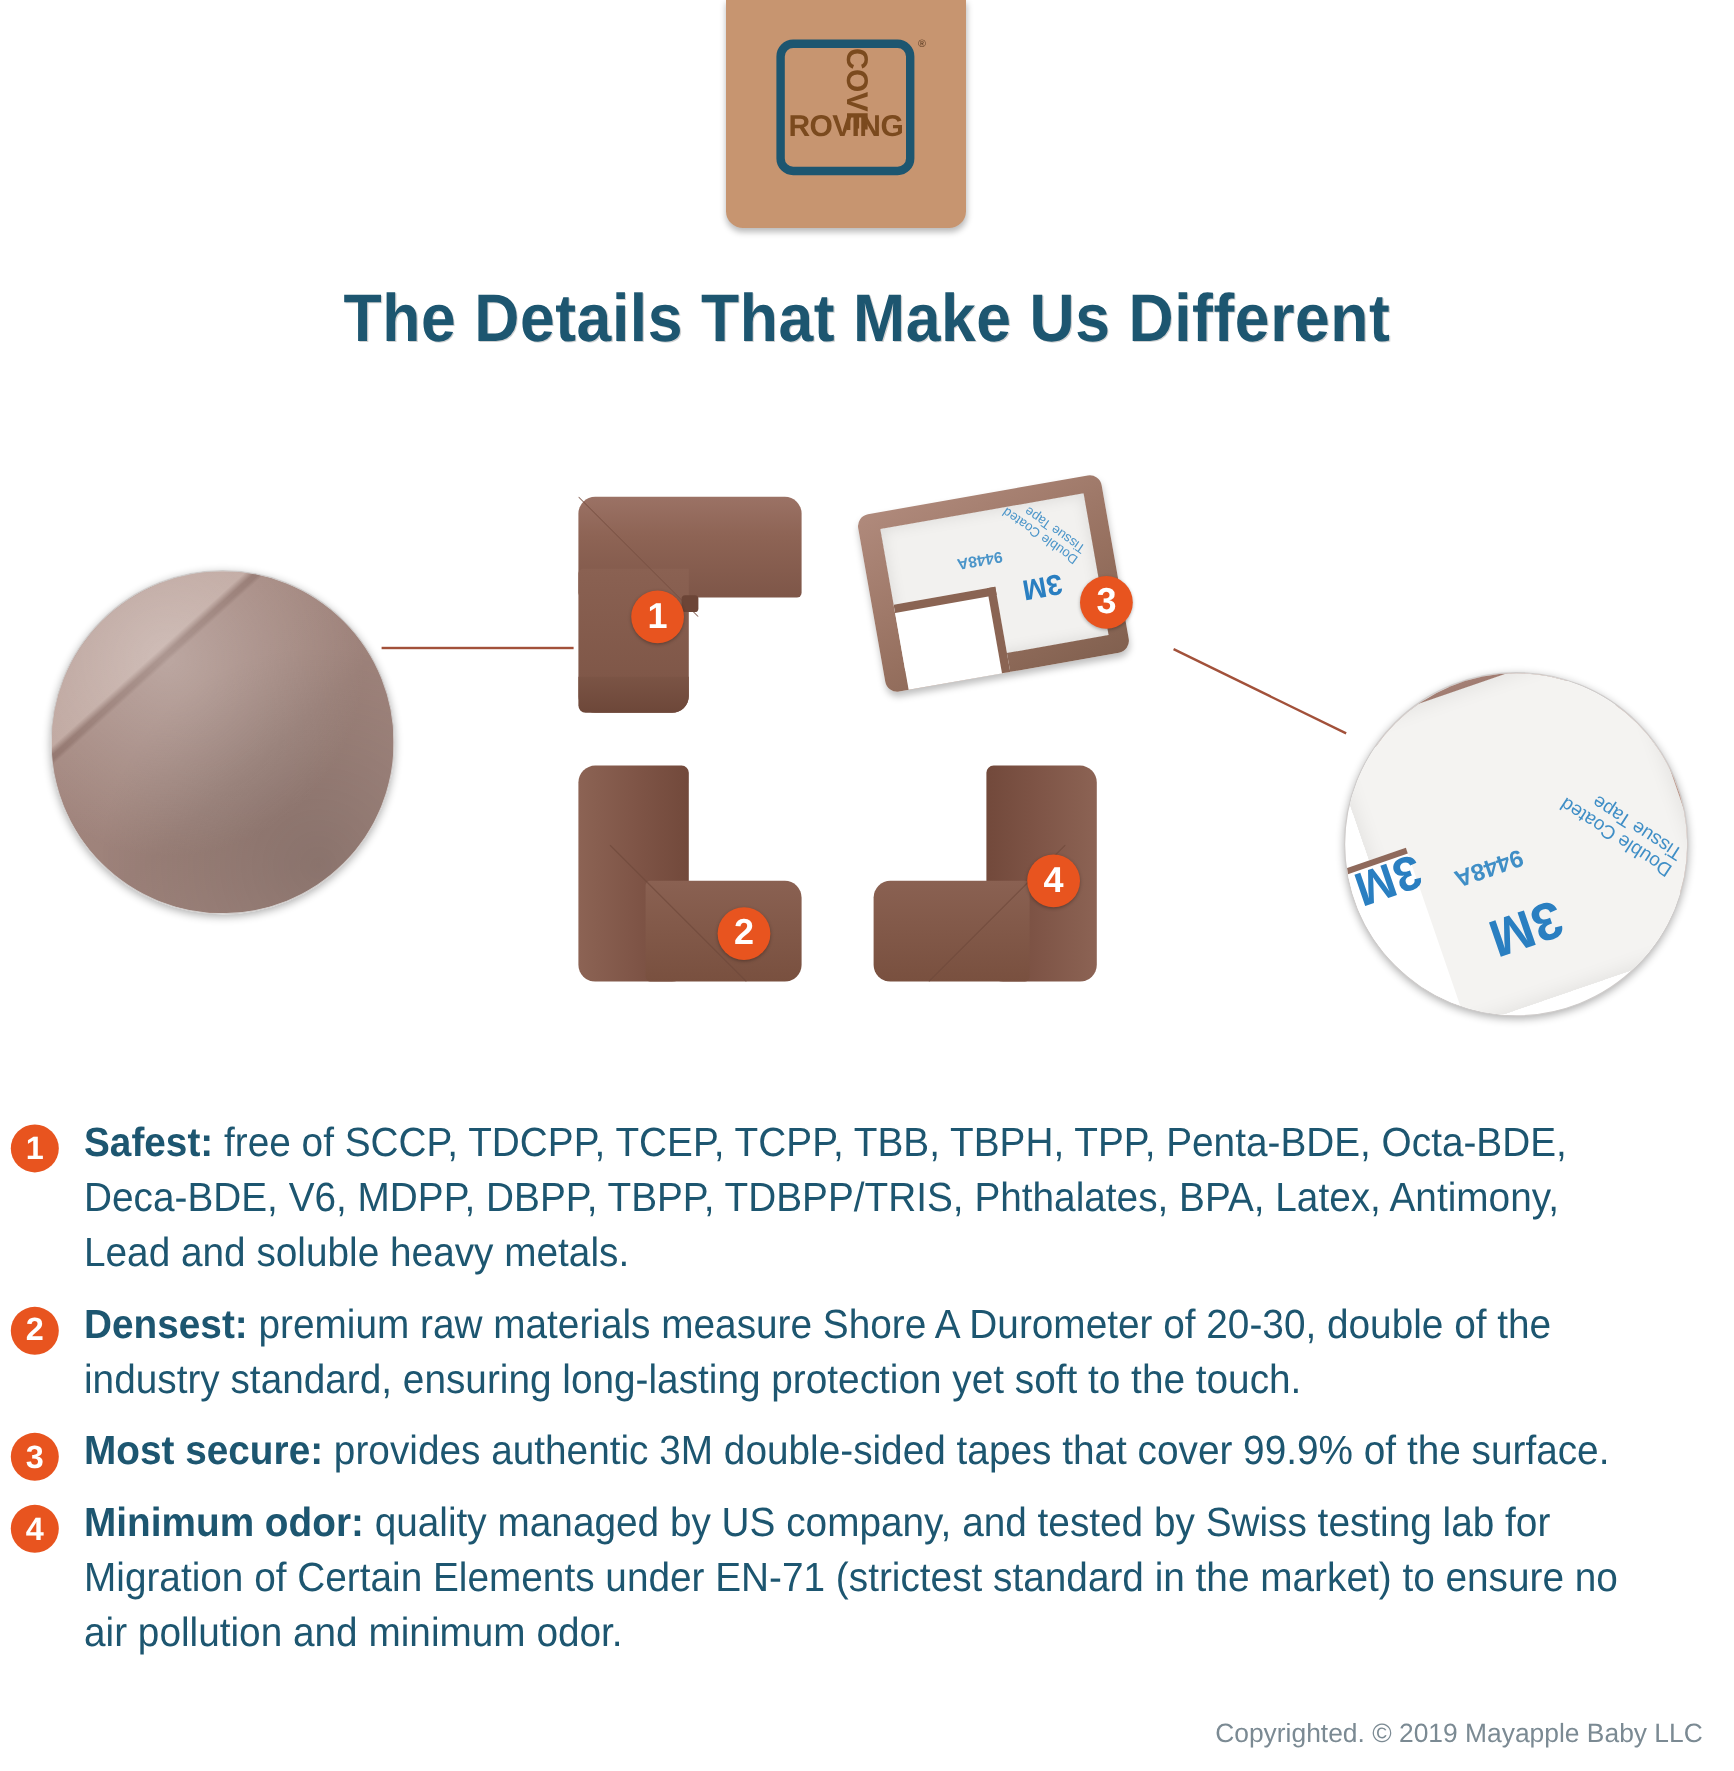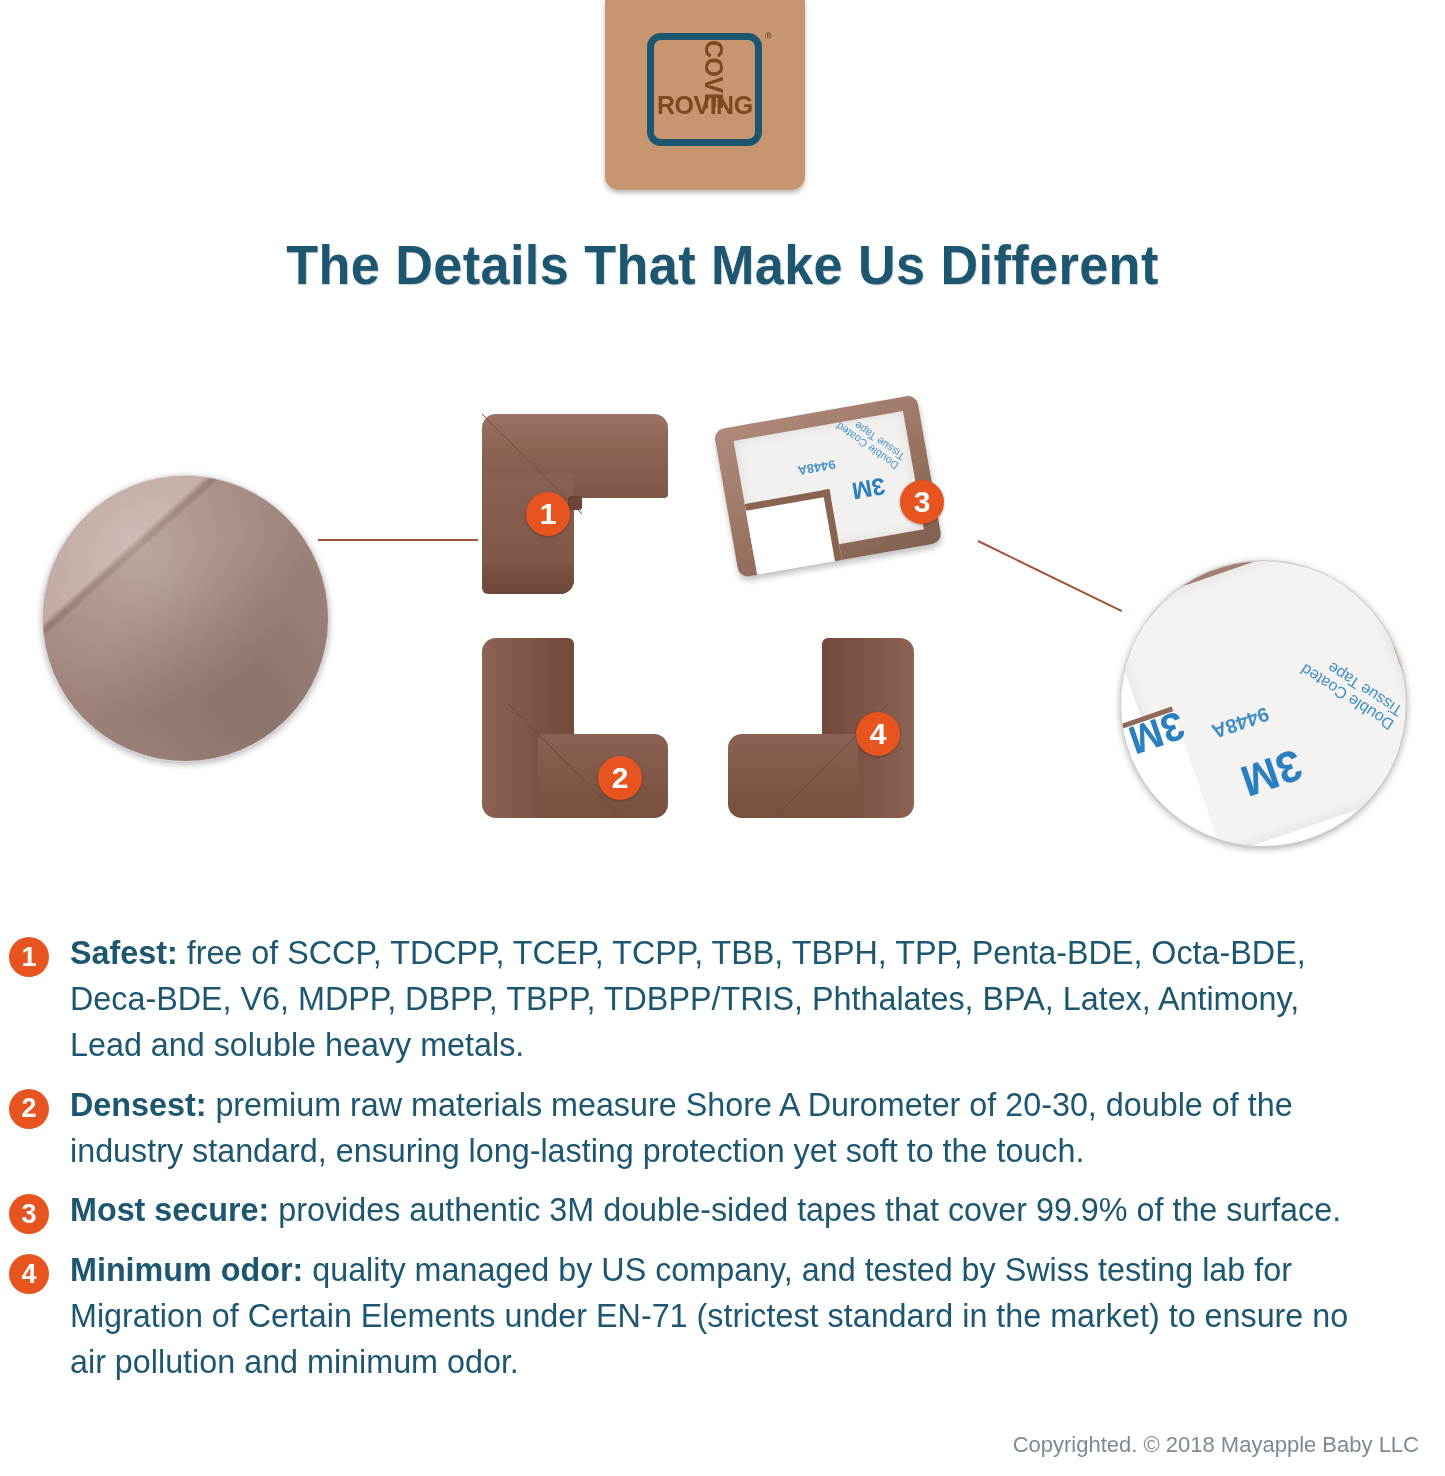--- a/index.html
+++ b/index.html
@@ -292,14 +292,14 @@
     <p><span class="lead">Most secure:</span><span> provides authentic 3M double-sided tapes that cover 99.9% of the surface.</span></p>
   </div>
 
   <div class="feature">
     <div class="num">4</div>
     <p><span class="lead">Minimum odor:</span><span> quality managed by US company, and tested by Swiss testing lab for Migration of Certain Elements under EN-71 (strictest standard in the market) to ensure no air pollution and minimum odor.</span></p>
   </div>
 </div>
 
 <div id="footer">
-  <div>Copyrighted. © 2018 Mayapple Baby LLC</div>
+  <div>Copyrighted. © 2019 Mayapple Baby LLC</div>
 </div>
 
 </body></html>

